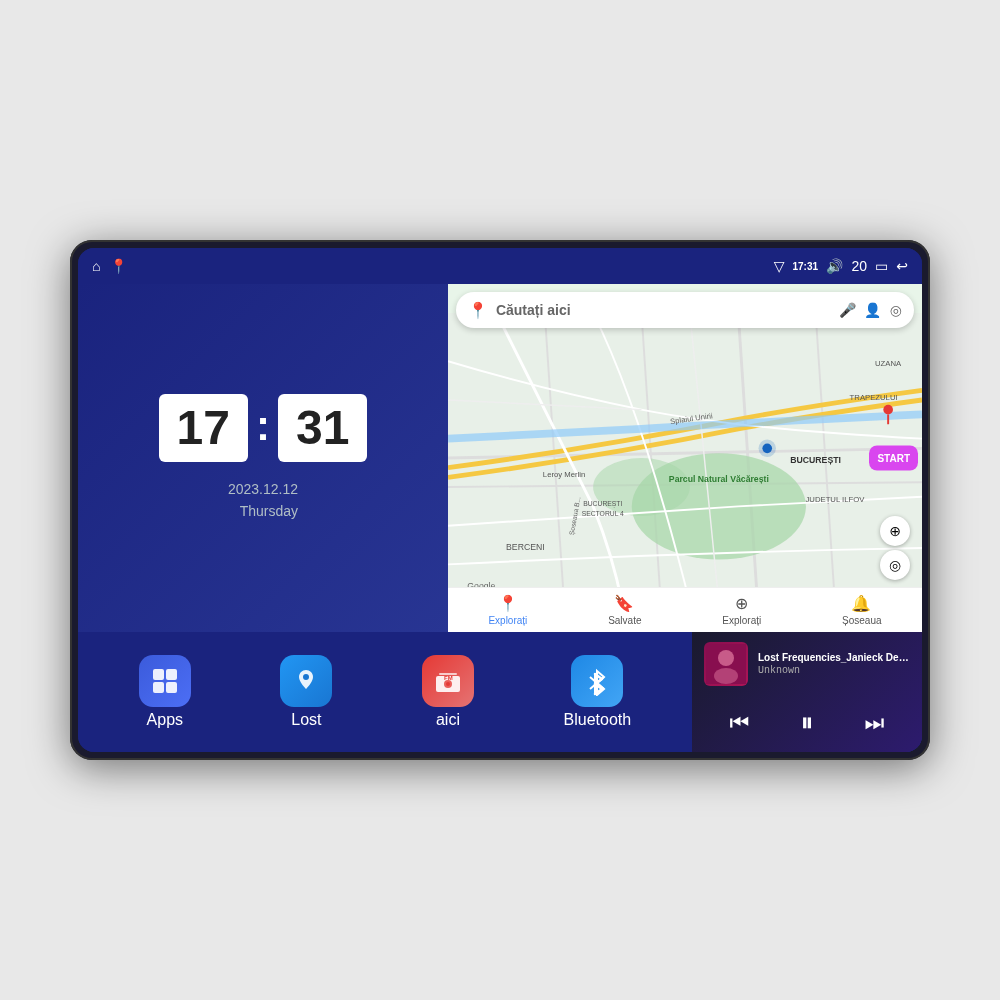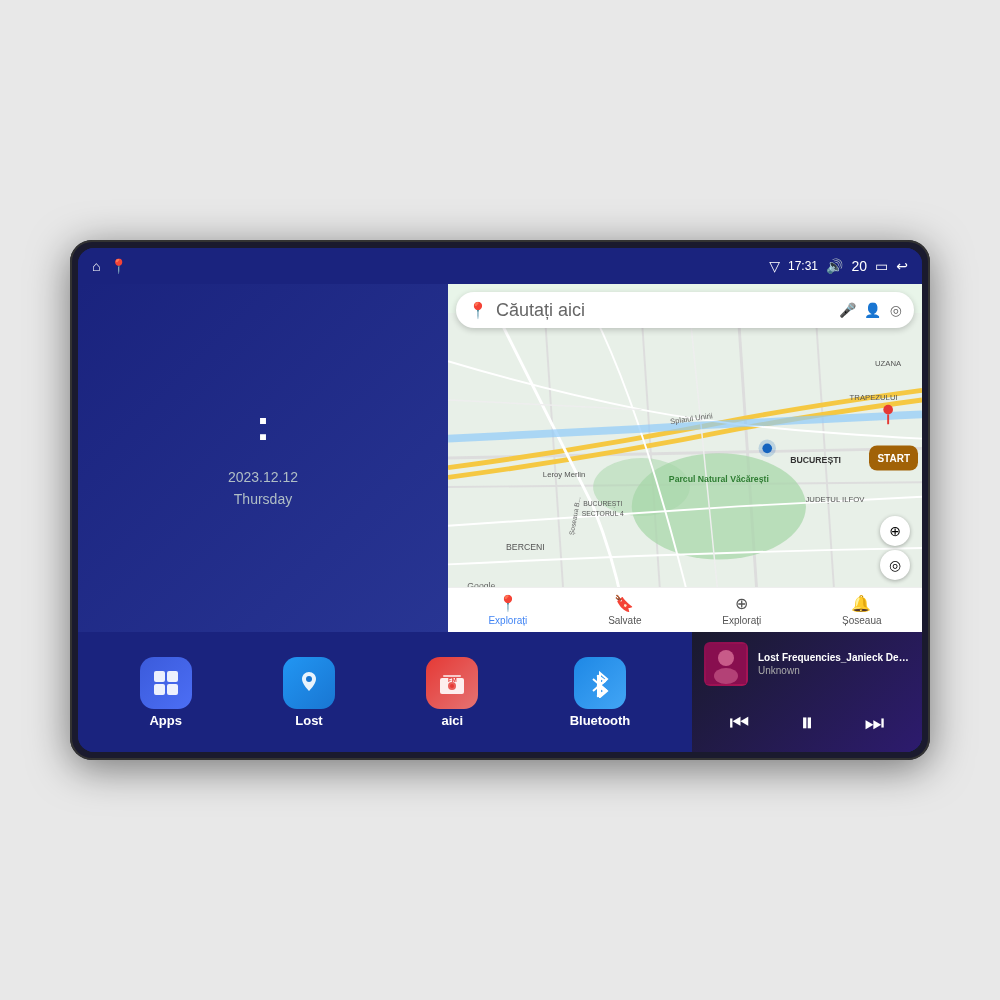--- a/index.html
+++ b/index.html
@@ -54,23 +54,23 @@
       align-items: center;
       gap: 8px;
       font-size: 13px;
       color: #fff;
     }
     .status-icon {
       color: #fff;
       font-size: 14px;
     }
     .status-time {
-      font-size: 12px;
-      color: #fff;
-      font-weight: 400;
+      font-size: 10px;
+      color: #fff;
+      font-weight: 700;
     }
 
     
     .main-content {
       flex: 1;
       display: flex;
       flex-direction: column;
       overflow: hidden;
     }
 
@@ -111,21 +111,21 @@
     }
     .clock-colon {
       color: #fff;
       font-size: 42px;
       font-weight: 700;
       margin-top: -4px;
     }
     .clock-date {
       color: #b0bec5;
       font-size: 14px;
-      text-align: center;
+      text-align: right;
       line-height: 1.6;
     }
 
     
     .map-panel {
       flex: 1;
       background: #e8f5e9;
       position: relative;
       overflow: hidden;
       display: flex;
@@ -145,22 +145,23 @@
       box-shadow: 0 2px 6px rgba(0,0,0,0.2);
       z-index: 10;
     }
     .map-search-pin {
       color: #4285F4;
       font-size: 16px;
       margin-right: 8px;
     }
     .map-search-text {
       color: #666;
-      font-size: 18px;
+      font-size: 14px;
       flex: 1;
+      font-weight: bold;
     }
     .map-search-icons {
       display: flex;
       gap: 8px;
       color: #666;
       font-size: 14px;
     }
 
     
     .map-bg {
@@ -224,24 +225,23 @@
     .app-icon-wrapper {
       width: 52px;
       height: 52px;
       border-radius: 14px;
       display: flex;
       align-items: center;
       justify-content: center;
       font-size: 26px;
     }
     .app-label {
-      font-size: 13px;
+      font-size: 16px;
       color: #fff;
       text-align: right;
-      font-weight: bold;
     }
 
     .app-apps { background: linear-gradient(135deg, #3b5bdb, #4c6ef5); }
     .app-maps { background: linear-gradient(135deg, #2196F3, #1976D2); }
     .app-radio { background: linear-gradient(135deg, #e53935, #e57373); }
     .app-bt { background: linear-gradient(135deg, #1e88e5, #42a5f5); }
     .app-carlink { background: linear-gradient(135deg, #00897b, #4db6ac); }
 
     
     .music-panel {
@@ -279,20 +279,21 @@
       color: #fff;
       font-weight: 600;
       white-space: nowrap;
       overflow: hidden;
       text-overflow: ellipsis;
     }
     .music-artist {
       font-size: 10px;
       color: #aaa;
       margin-top: 2px;
+      font-family: Liberation Mono, monospace;
     }
     .music-controls {
       display: flex;
       align-items: center;
       justify-content: space-around;
     }
     .music-btn {
       background: none;
       border: none;
       color: #fff;
@@ -331,21 +332,21 @@
       align-items: center;
       justify-content: center;
       font-size: 14px;
       box-shadow: 0 1px 4px rgba(0,0,0,0.3);
     }
     .map-start-btn {
       position: absolute;
       right: 4px;
       top: 50%;
       transform: translateY(-50%);
-      background: #a16207;
+      background: #d946ef;
       color: #fff;
       border-radius: 8px;
       padding: 6px 8px;
       font-size: 9px;
       font-weight: bold;
       text-align: center;
       line-height: 1.3;
       cursor: pointer;
     }
   </style>
@@ -369,21 +370,23 @@
         <span class="status-icon">↩</span>
       </div>
     </div>
 
     <div class="main-content">
 
       <div class="top-section">
 
         <div class="clock-panel">
           <div class="clock-display">
+            <div class="clock-block">17</div>
             <div class="clock-colon">:</div>
+            <div class="clock-block">31</div>
           </div>
           <div class="clock-date">
             <div>2023.12.12</div>
             <div>Thursday</div>
           </div>
         </div>
 
         <div class="map-panel">
 
           <svg class="map-bg" viewBox="0 0 490 300" xmlns="http://www.w3.org/2000/svg">

